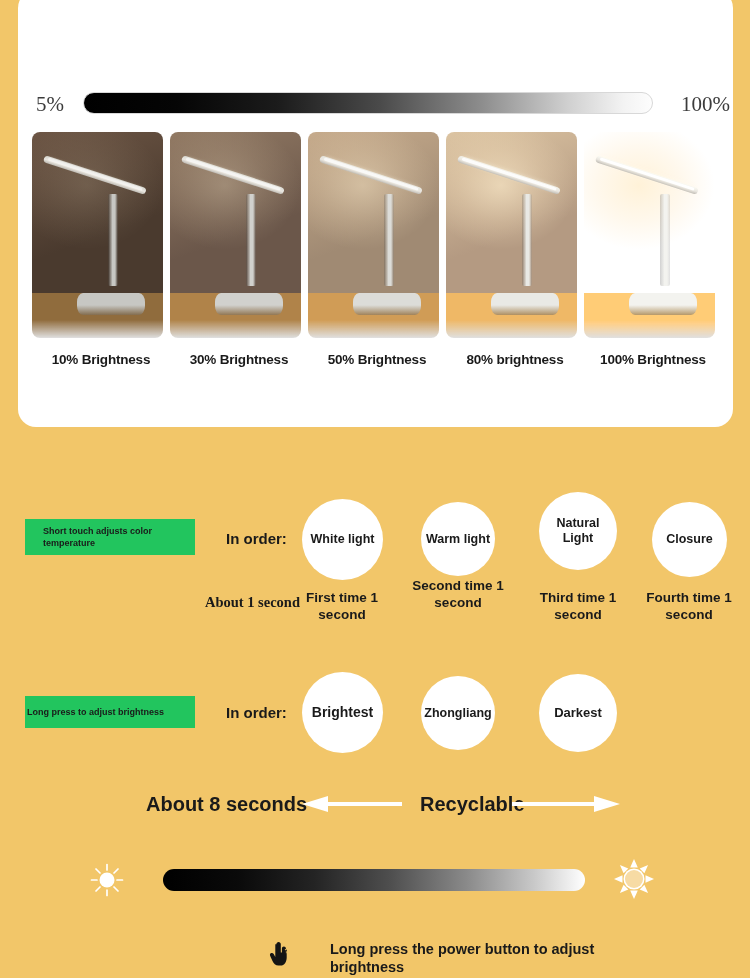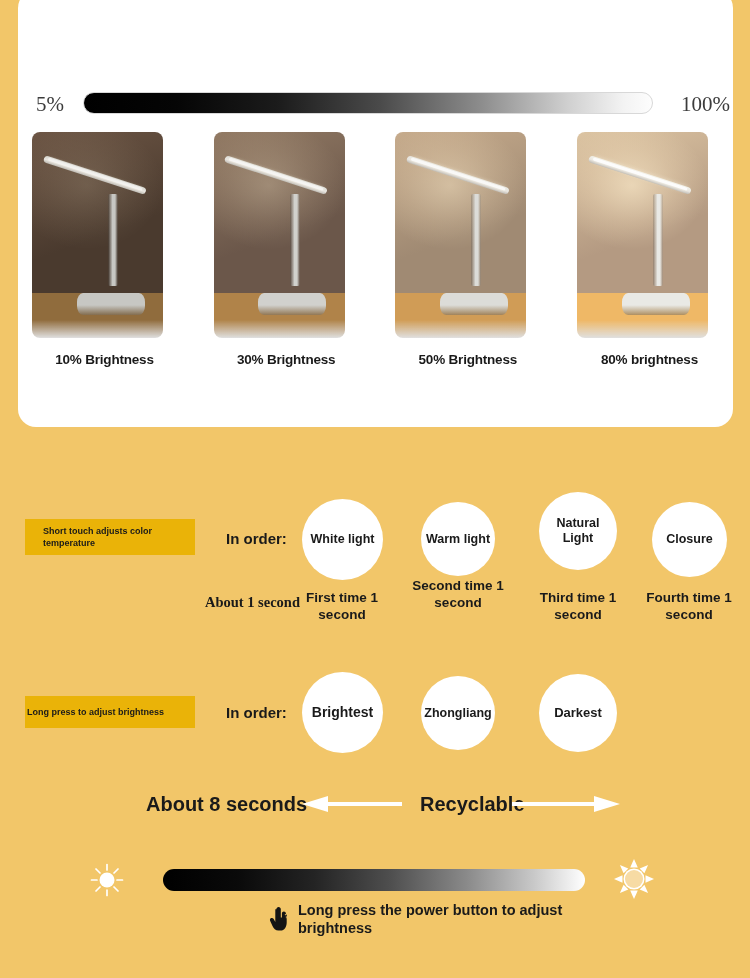--- a/index.html
+++ b/index.html
@@ -145,21 +145,21 @@
     text-align: center;
     font-size: 13.5px;
     font-weight: bold;
     color: #1a1a1a;
     letter-spacing: -0.2px;
   }
 
   
   .tag-box {
     position: absolute;
-    background: #eab308;
+    background: #22c55e;
     box-sizing: border-box;
     display: flex;
     align-items: center;
     padding: 6px 10px 6px 18px;
     font-size: 9px;
     font-weight: bold;
     color: #1a1a1a;
     line-height: 1.35;
   }
   .in-order {
@@ -258,24 +258,25 @@
     position: absolute;
     left: 613px;
     top: 858px;
     width: 42px;
     height: 42px;
   }
 
   .hint-row {
     position: absolute;
     left: 268px;
-    top: 901px;
+    top: 940px;
     width: 420px;
     display: flex;
-    align-items: center;
+    align-items: flex-start;
+    gap: 32px;
   }
   .hand-icon {
     width: 22px;
     height: 26px;
     flex: 0 0 22px;
     margin-right: 8px;
     margin-top: 2px;
   }
   .hint-text {
     font-size: 14.5px;
@@ -343,20 +344,33 @@
           <div class="light-pool" style="background: radial-gradient(78% 42% at 42% 26%, rgba(255, 238, 205, 0.63) 0%, rgba(255, 234, 198, 0.26) 42%, rgba(255, 230, 190, 0) 74%);"></div>
           <div class="desk" style="background: linear-gradient(rgb(234, 180, 100) 0%, rgb(234, 180, 100) 60%, rgba(0, 0, 0, 0.12) 100%); filter: brightness(1.02);"></div>
           <div class="lamp-arm" style="background: linear-gradient(rgb(241, 241, 235) 0%, rgb(233, 230, 224) 55%, rgb(189, 185, 178) 100%);">
             <div class="glow" style="background: rgba(255, 255, 255, 0.86); box-shadow: rgba(255, 250, 235, 0.86) 0px 0px 5.7px;"></div>
           </div>
           <div class="lamp-post" style="background: linear-gradient(to right, rgba(0, 0, 0, 0.18), rgb(233, 233, 229) 45%, rgb(233, 233, 229) 70%, rgba(0, 0, 0, 0.12));"></div>
           <div class="lamp-base" style="background: linear-gradient(rgb(233, 233, 229) 0%, rgb(233, 233, 229) 55%, rgba(120, 110, 95, 0.55) 100%);"></div>
         </div>
         <div class="photo-caption">80% brightness</div>
       </div>
+      <div class="photo-cell">
+        <div class="photo">
+          <div class="wall"></div>
+          <div class="light-pool" style="background: radial-gradient(78% 42% at 42% 26%, rgba(255, 238, 205, 0.78) 0%, rgba(255, 234, 198, 0.32) 42%, rgba(255, 230, 190, 0) 74%);"></div>
+          <div class="desk" style="background: linear-gradient(rgb(240, 187, 108) 0%, rgb(240, 187, 108) 60%, rgba(0, 0, 0, 0.12) 100%); filter: brightness(1.09);"></div>
+          <div class="lamp-arm" style="background: linear-gradient(rgb(251, 251, 245) 0%, rgb(233, 230, 224) 55%, rgb(189, 185, 178) 100%);">
+            <div class="glow" style="background: rgba(255, 255, 255, 0.96); box-shadow: rgba(255, 250, 235, 0.96) 0px 0px 6.6px;"></div>
+          </div>
+          <div class="lamp-post" style="background: linear-gradient(to right, rgba(0, 0, 0, 0.18), rgb(243, 243, 239) 45%, rgb(243, 243, 239) 70%, rgba(0, 0, 0, 0.12));"></div>
+          <div class="lamp-base" style="background: linear-gradient(rgb(243, 243, 239) 0%, rgb(243, 243, 239) 55%, rgba(120, 110, 95, 0.55) 100%);"></div>
+        </div>
+        <div class="photo-caption">100% Brightness</div>
+      </div>
     </div>
 </div>
 
 <div class="tag-box" style="left:25px; top:519px; width:170px; height:36px;">Short touch adjusts color temperature</div>
 
 <div class="in-order" style="left:226px; top:530px;">In order:</div>
 
 <div class="timing-label" style="left:150px; top:594px; width:150px;font-family:Liberation Serif, serif;">About 1 second</div>
 
 <div class="circle" style="left:302px; top:499px; width:81px; height:81px;">

